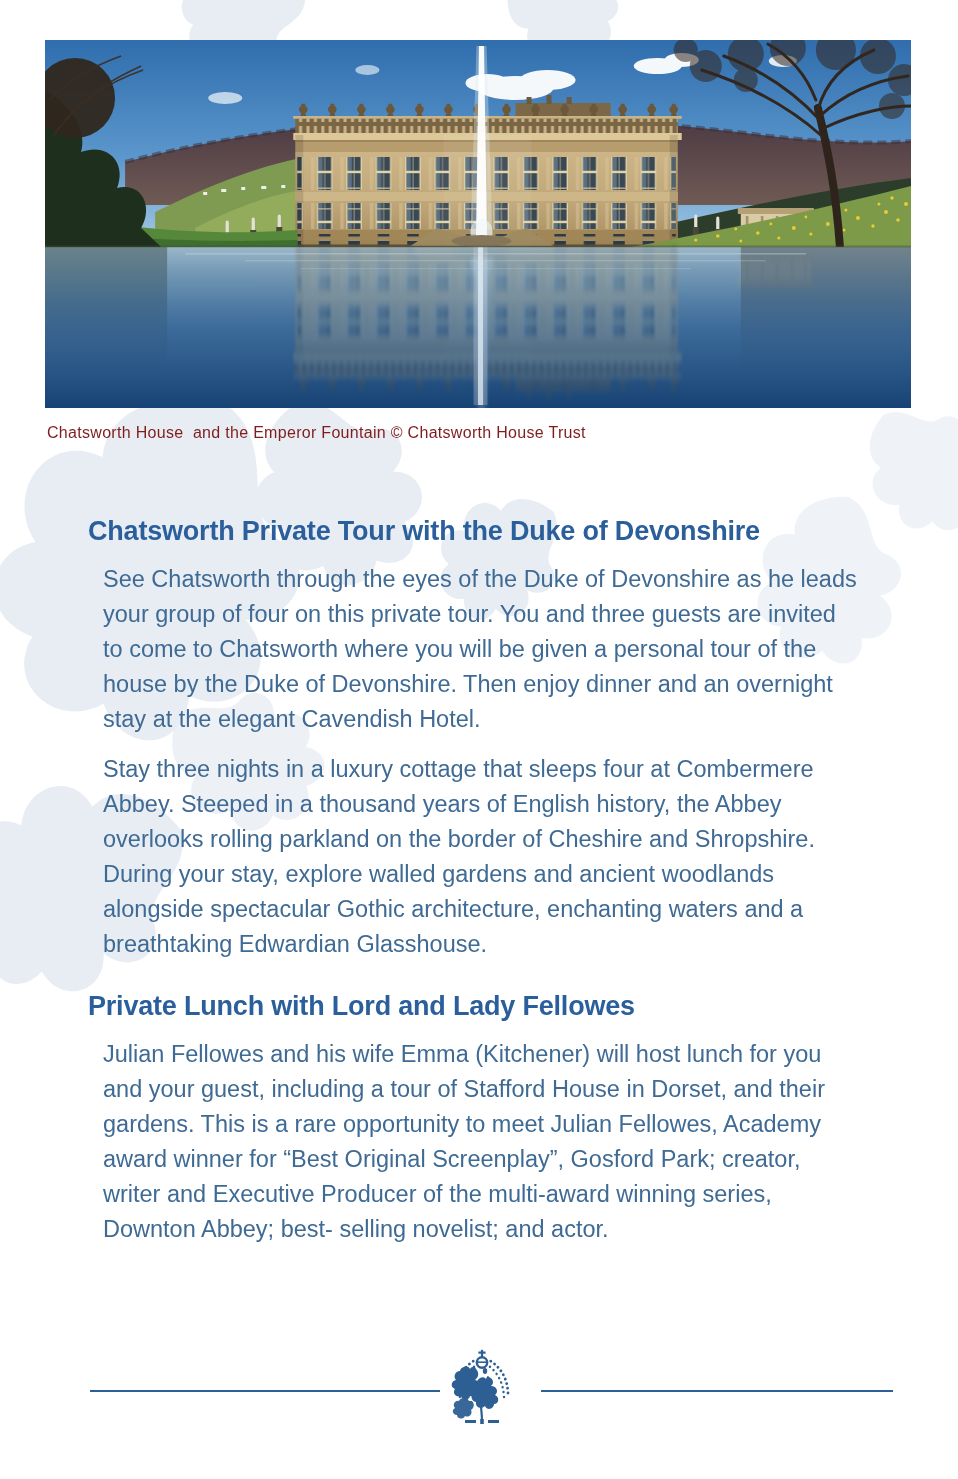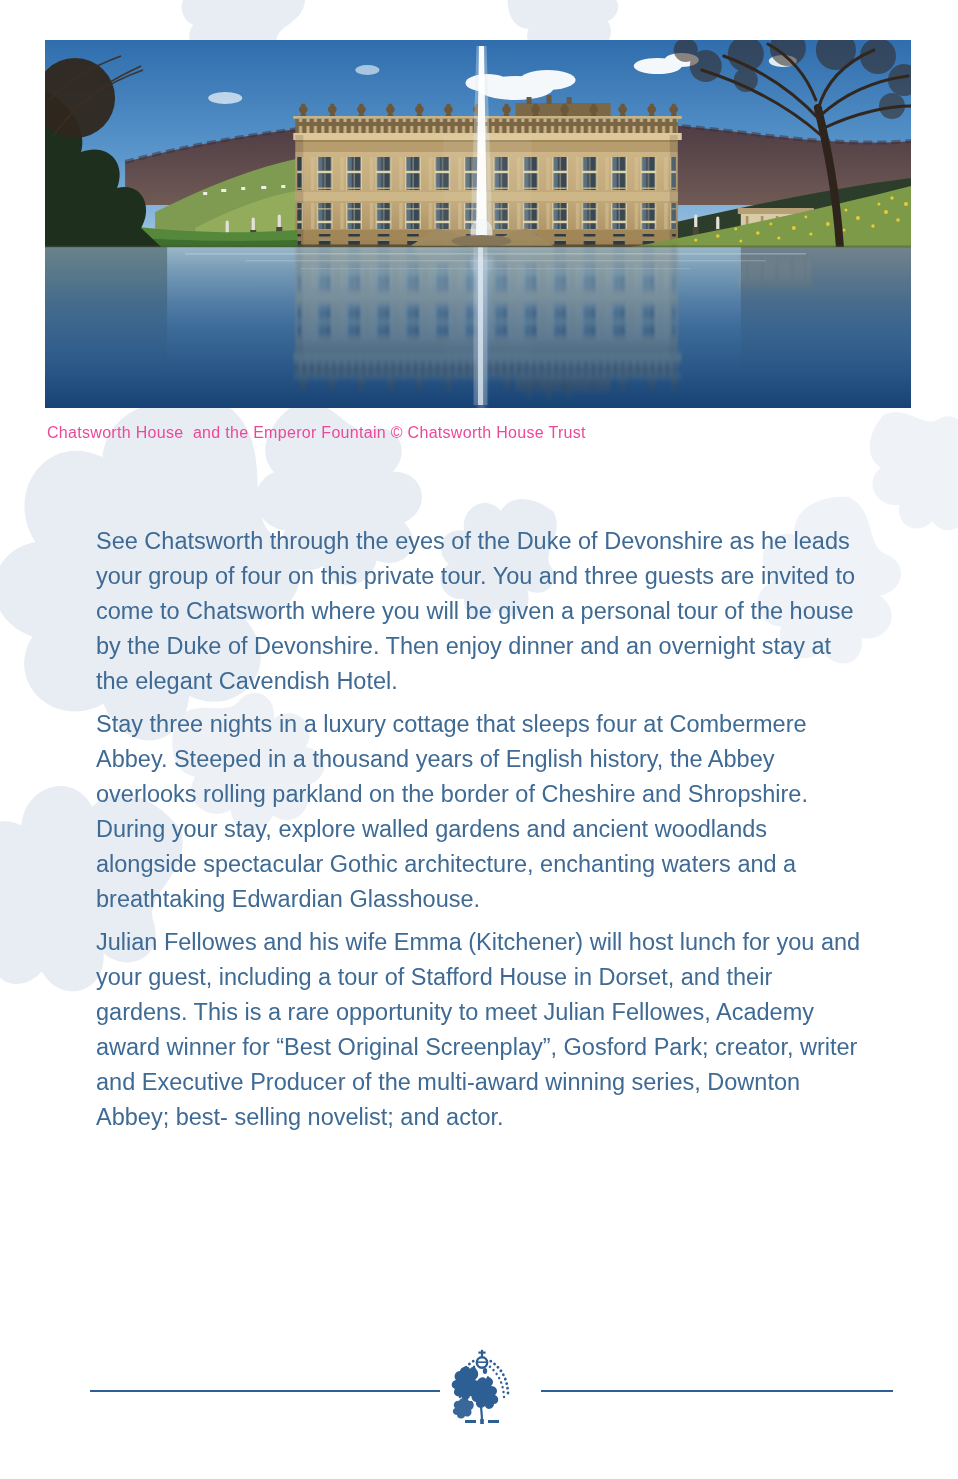--- a/index.html
+++ b/index.html
@@ -5,29 +5,29 @@
   html,body{margin:0;padding:0;background:#ffffff;}
   .page{
     position:relative;width:958px;height:1479px;background:#ffffff;overflow:hidden;
     font-family:"Liberation Sans", sans-serif;
   }
   .watermark{position:absolute;left:0;top:0;width:958px;height:1479px;pointer-events:none;}
   .hero{position:absolute;left:45px;top:40px;width:866px;height:368px;overflow:hidden;}
   .hero svg{display:block;width:100%;height:100%;}
   .caption{
     position:absolute;left:47px;top:424px;width:860px;
-    font-size:16px;color:#ec4899;letter-spacing:.3px;white-space:pre-wrap;
+    font-size:16px;color:#7f1d1d;letter-spacing:.3px;white-space:pre-wrap;
   }
   .content{position:absolute;left:88px;top:516px;width:786px;}
   .section .heading{
     font-size:27px;font-weight:bold;color:#2b5f9c;margin:29px 0 5px 0;letter-spacing:-.2px;
   }
   .section:first-child .heading{margin-top:0;}
   .section .body{
-    font-size:23.5px;line-height:35px;color:#3e6a94;margin:8px;
+    font-size:23.5px;line-height:35px;color:#3e6a94;margin:15px;
   }
   .rule{position:absolute;height:2px;background:#2f5f94;top:1390px;}
   .rule-left{left:90px;width:350px;}
   .rule-right{left:541px;width:352px;}
   .emblem{position:absolute;left:445px;top:1349px;width:74px;height:78px;}
   .emblem svg{display:block;width:100%;height:100%;}
 </style>
 </head>
 <body>
 
@@ -288,26 +288,28 @@
         <rect x="255" y="228" width="390" height="1.2" opacity=".2"></rect>
       </g>
       <rect x="0" y="205.5" width="865" height="2" fill="#45523e" opacity=".45"></rect>
     </svg>
   </div>
 
   <div class="caption">Chatsworth House  and the Emperor Fountain © Chatsworth House Trust</div>
 
   <div class="content">
     <div class="section">
+      <h2 class="heading">Chatsworth Private Tour with the Duke of Devonshire</h2>
       <p class="body">See Chatsworth through the eyes of the Duke of Devonshire as he leads your group of four on this private tour. You and three guests are invited to come to Chatsworth where you will be given a personal tour of the house by the Duke of Devonshire. Then enjoy dinner and an overnight stay at the elegant Cavendish Hotel.</p>
     </div>
     <div class="section">
       <p class="body">Stay three nights in a luxury cottage that sleeps four at Combermere Abbey. Steeped in a thousand years of English history, the Abbey overlooks rolling parkland on the border of Cheshire and Shropshire. During your stay, explore walled gardens and ancient woodlands alongside spectacular Gothic architecture, enchanting waters and a breathtaking Edwardian Glasshouse.</p>
     </div>
     <div class="section">
+      <h2 class="heading">Private Lunch with Lord and Lady Fellowes</h2>
       <p class="body">Julian Fellowes and his wife Emma (Kitchener) will host lunch for you and your guest, including a tour of Stafford House in Dorset, and their gardens. This is a rare opportunity to meet Julian Fellowes, Academy award winner for “Best Original Screenplay”, Gosford Park; creator, writer and Executive Producer of the multi-award winning series, Downton Abbey; best- selling novelist; and actor.</p>
     </div>
   </div>
 
   <div class="rule rule-left"></div>
   <div class="rule rule-right"></div>
   <div class="emblem">
     <svg viewBox="0 0 74 78" aria-hidden="true">
       <g fill="none" stroke="#2e5f94">
 

